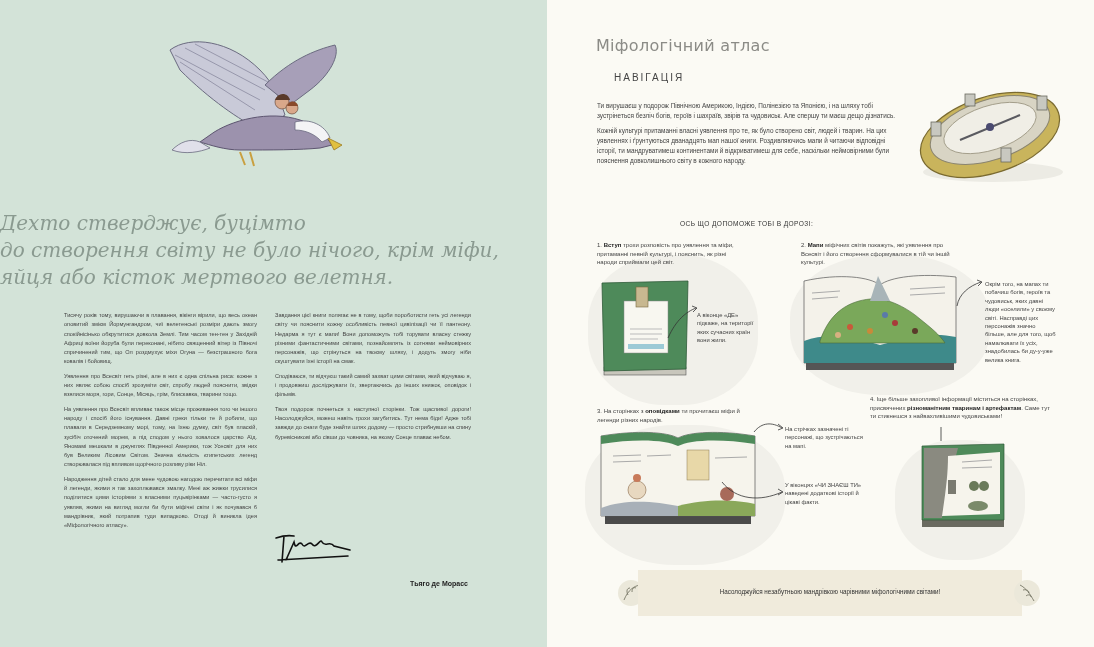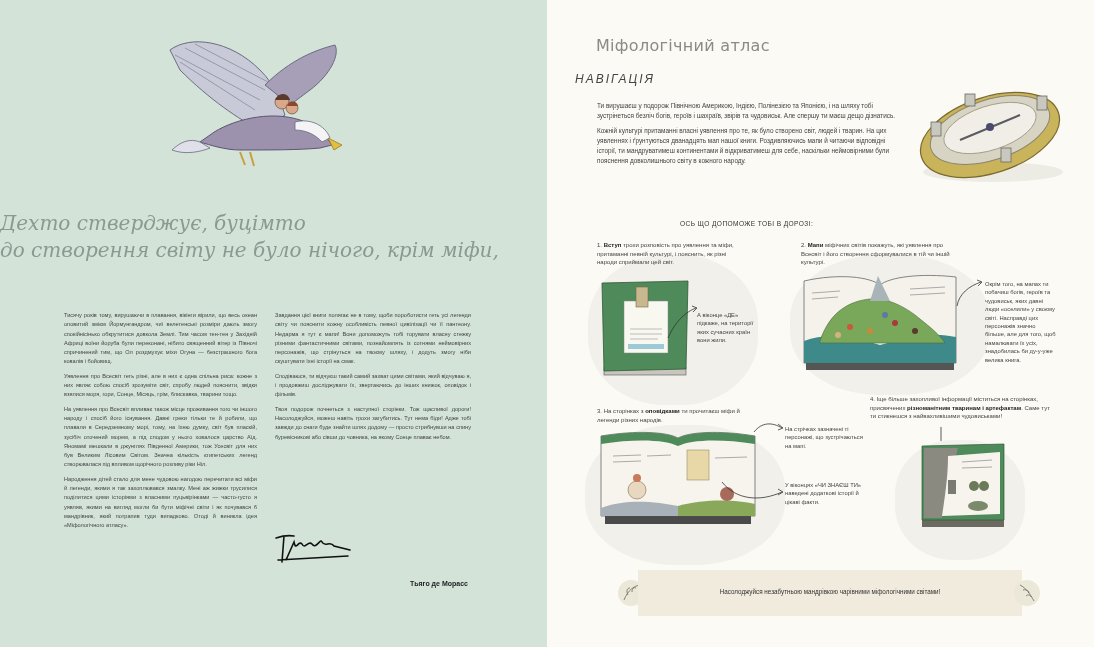--- a/index.html
+++ b/index.html
@@ -21,21 +21,21 @@
   .col p { margin-bottom: 5px; }
   .col-1 { left: 64px; top: 311px; width: 193px; }
   .col-2 { left: 275px; top: 311px; width: 196px; }
 
   .signature { position: absolute; left: 272px; top: 530px; width: 80px; height: 36px; }
   .author { position: absolute; left: 410px; top: 580px; font-size: 7px; font-weight: bold; color: #222; }
 
   
   .r-title { position: absolute; left: 596px; top: 36px; font-family: "DejaVu Sans", sans-serif;
     font-size: 16px; color: #8b8b86; letter-spacing: 0.3px; white-space: nowrap; }
-  .r-subtitle { position: absolute; left: 575px; top: 72px; font-size: 12px; letter-spacing: 2px; color: #444; font-style: italic; }
+  .r-subtitle { position: absolute; left: 614px; top: 72px; font-size: 10px; letter-spacing: 2px; color: #444; }
   .intro { position: absolute; left: 597px; top: 101px; width: 300px; font-size: 6.4px; line-height: 10px; color: #444; }
   .intro p { margin-bottom: 5px; }
   .compass { position: absolute; left: 905px; top: 60px; width: 170px; height: 140px; }
 
   .helps-head { position: absolute; left: 680px; top: 220px; font-size: 6.6px; letter-spacing: 0.4px; color: #333; }
 
   .blob { position: absolute; border-radius: 45%; background: #f1f0ea; }
 
   .step { position: absolute; font-size: 6px; line-height: 8.6px; color: #444; }
   .step b { color: #222; }
@@ -74,20 +74,21 @@
       <circle cx="132" cy="72" r="7" fill="#d9a88a" stroke="#5a3a2a" stroke-width="0.6"></circle>
       <circle cx="142" cy="78" r="6" fill="#d9a88a" stroke="#5a3a2a" stroke-width="0.6"></circle>
       <path d="M125 70 C128 62 138 62 140 70" fill="#5a3a2a"></path>
       <path d="M137 76 C139 70 147 70 148 76" fill="#8a4a2a"></path>
       <path d="M90 122 L95 135 M100 122 L104 136" stroke="#c9a040" stroke-width="2"></path>
     </svg>
 
     <div class="quote">
       <div>Дехто стверджує, буцімто</div>
       <div>до створення світу не було нічого, крім міфи,</div>
+      <div>яйця або кісток мертвого велетня.</div>
     </div>
 
     <div class="col col-1">
       <p>Тисячу років тому, вирушаючи в плавання, вікінги вірили, що весь океан оповитий змієм Йормунгандром, чиї велетенські розміри дають змогу спокійнісінько обкрутитися довкола Землі. Тим часом тен-тен у Західній Африці воїни йоруба були переконані, нібито священний вітер із Півночі спричинений тим, що Ол роздмухує міхи Огуна — безстрашного бога ковалів і бойовищ.</p>
       <p>Уявлення про Всесвіт геть різні, але в них є одна спільна риса: кожне з них являє собою спосіб зрозуміти світ, спробу людей пояснити, звідки взялися моря, гори, Сонце, Місяць, грім, блискавка, тварини тощо.</p>
       <p>На уявлення про Всесвіт впливає також місце проживання того чи іншого народу і спосіб його існування. Давні греки тільки те й робили, що плавали в Середземному морі, тому, на їхню думку, світ був пласкій, зусібіч оточений морем, а під сподом у нього ховалося царство Аїд. Яномамі мешкали в джунглях Південної Америки, тож Усесвіт для них був Великим Лісовим Світом. Значна кількість єгипетських легенд створювалася під впливом щорічного розливу ріки Ніл.</p>
       <p>Народження дітей стало для мене чудовою нагодою перечитати всі міфи й легенди, якими я так захоплювався змалку. Мені аж жижки трусилися поділитися цими історіями з власними пуцьвірінками — часто-густо я уявляв, якими на вигляд могли би бути міфічні світи і як почувався б мандрівник, який потрапив туди випадково. Отоді й виникла ідея «Міфологічного атласу».</p>
     </div>
 
     <div class="col col-2">

